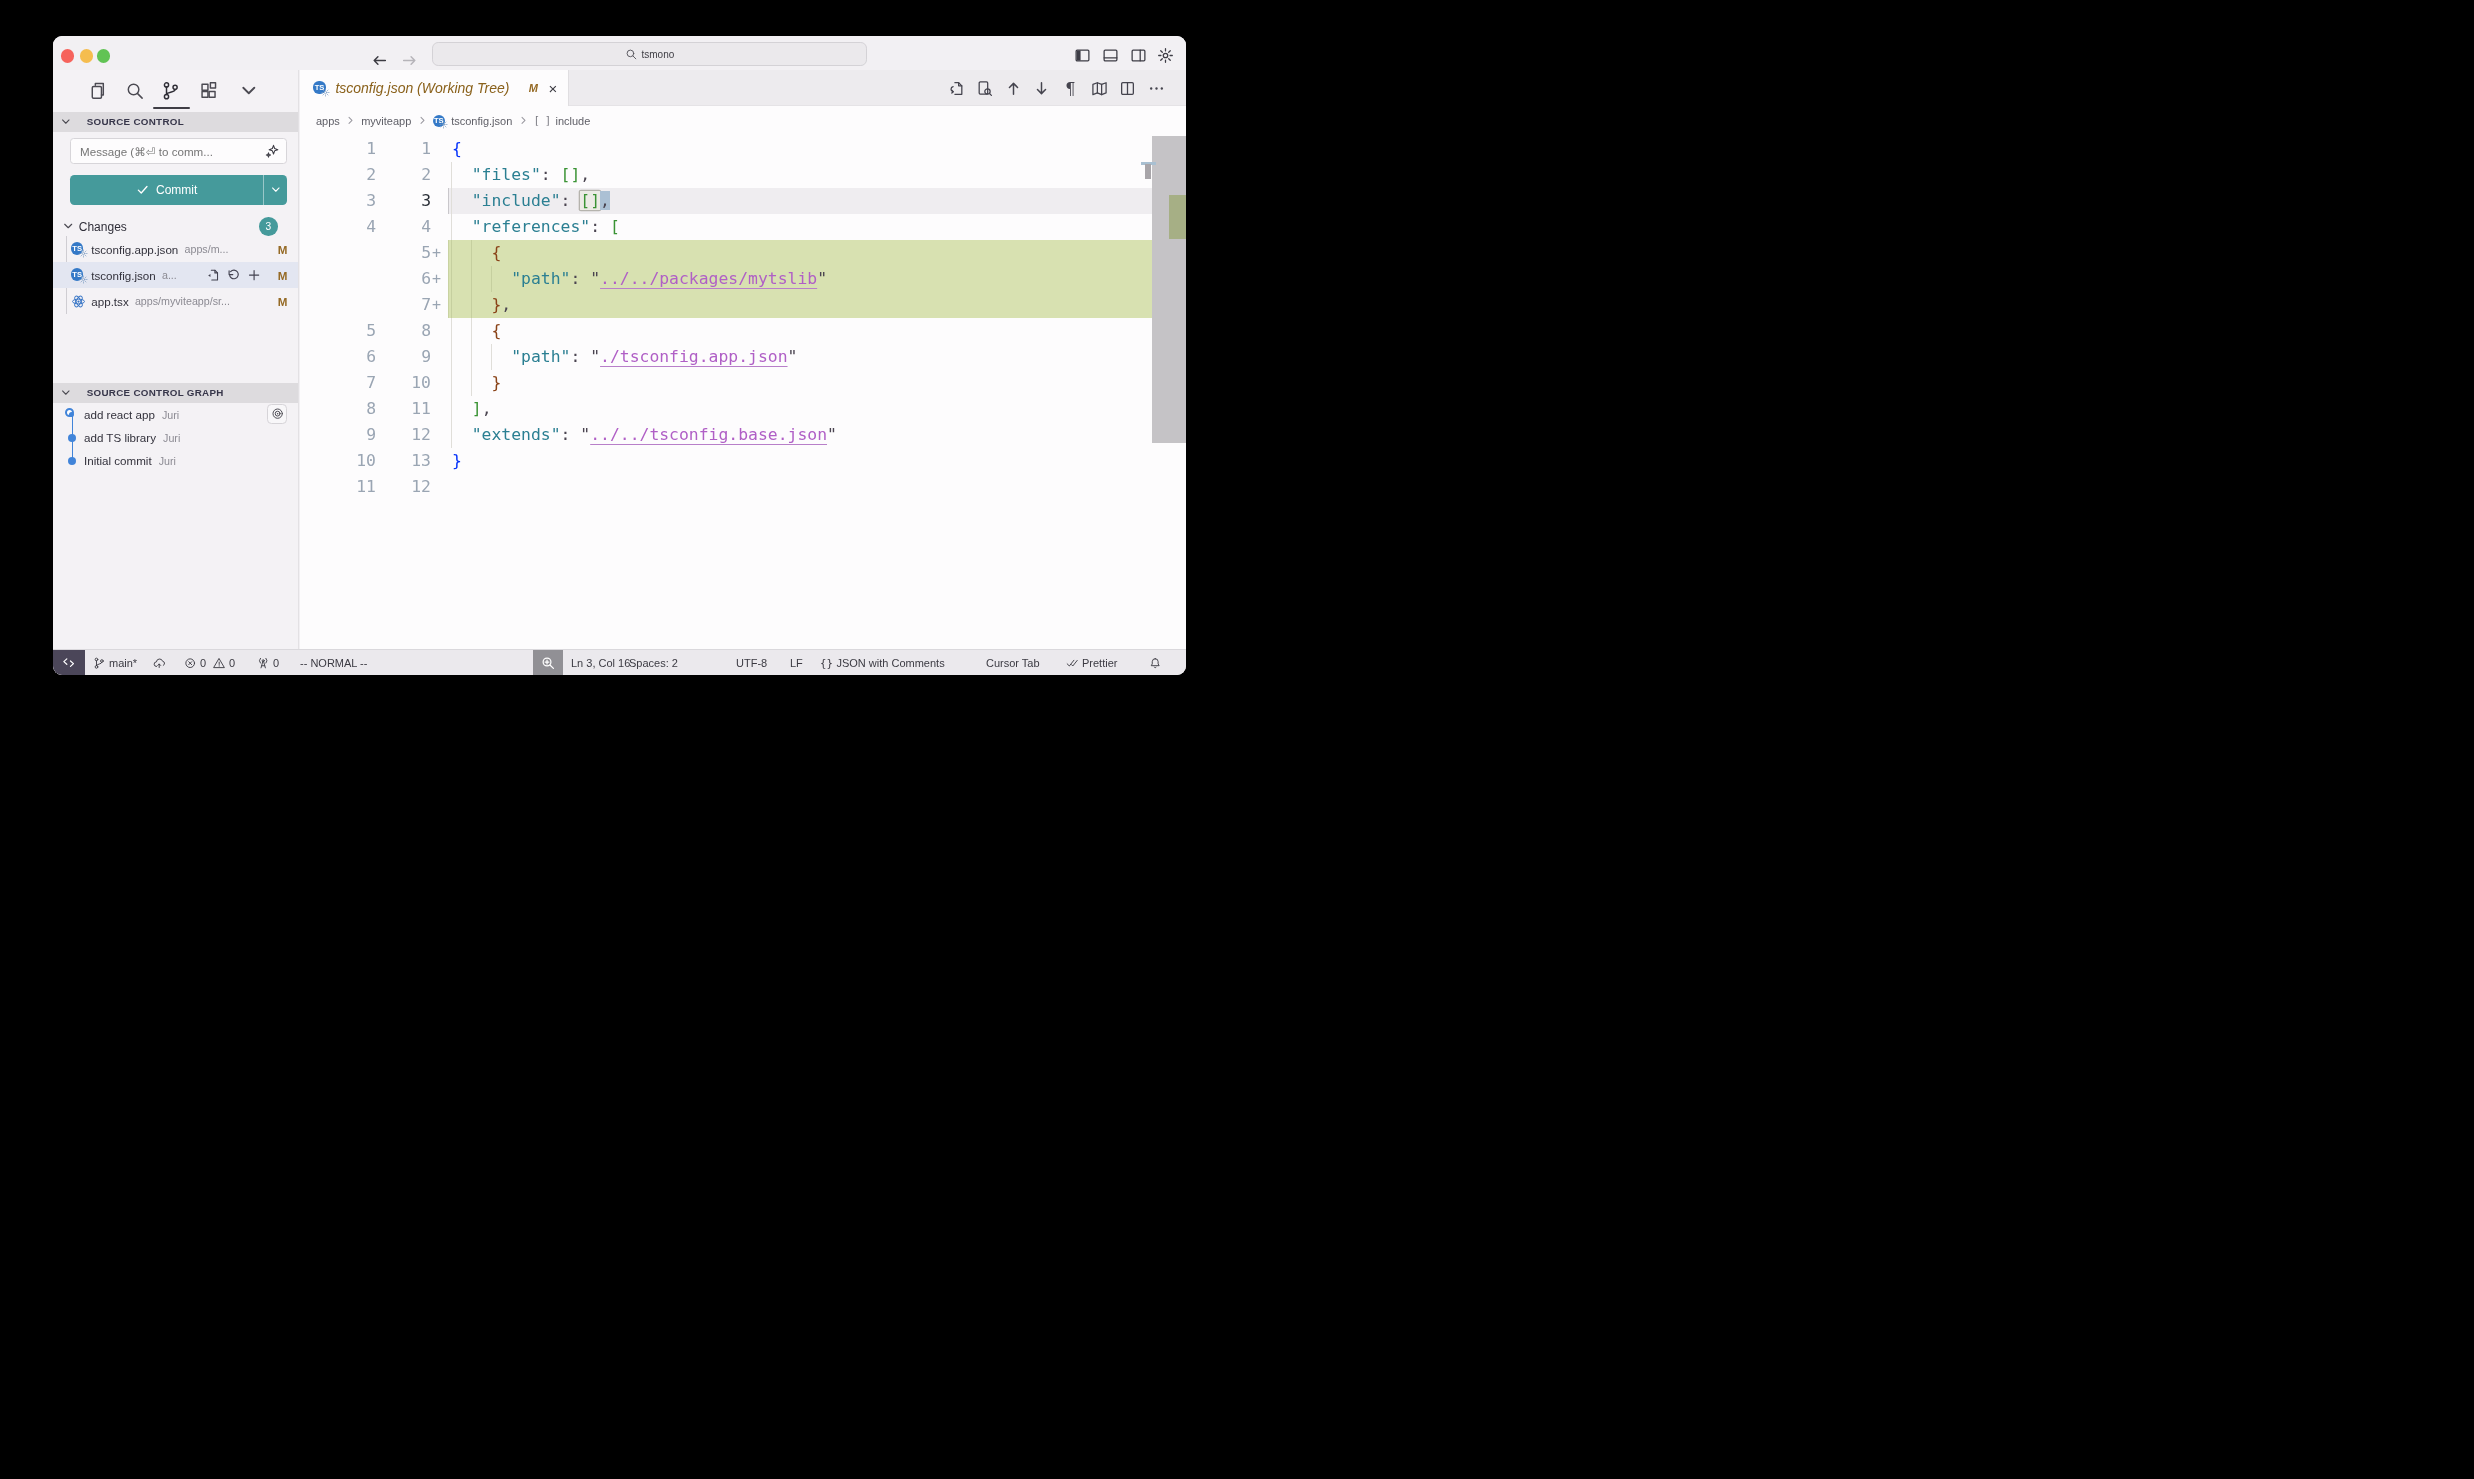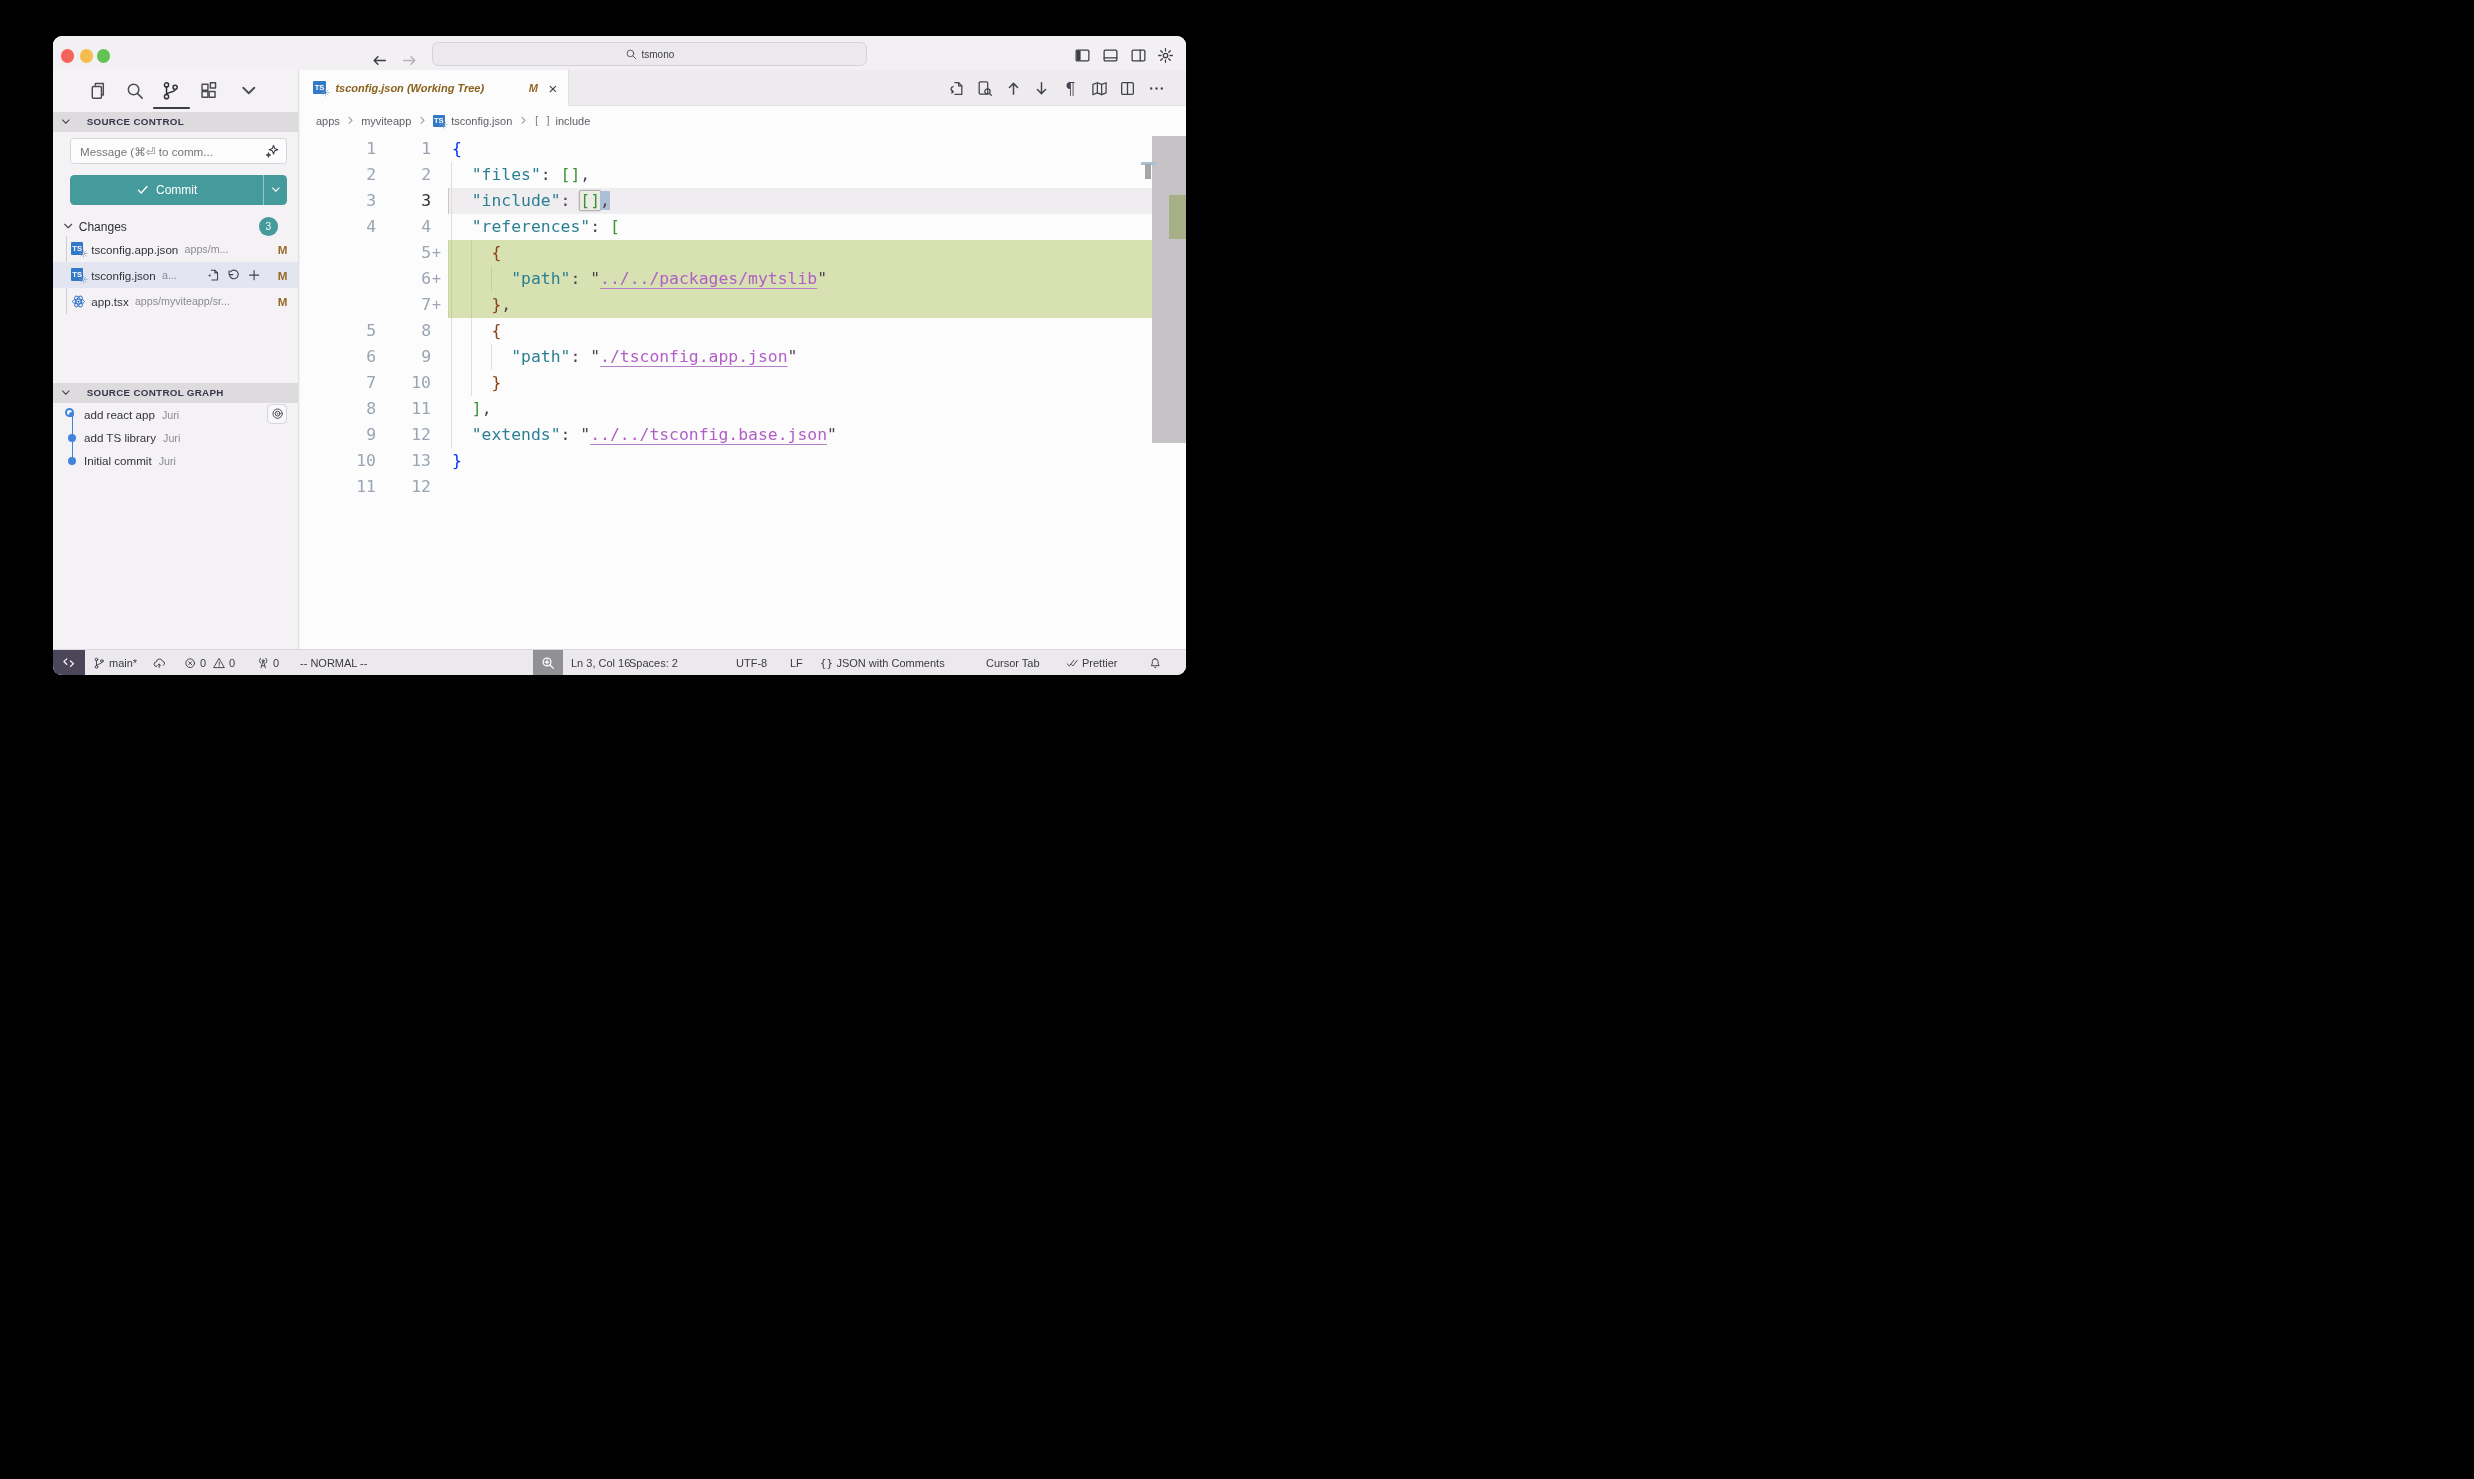--- a/index.html
+++ b/index.html
@@ -67,25 +67,25 @@
   .gdot.head{left:12.4px;top:5.3px;width:9px;height:9px;background:#fff;border:2.2px solid #4184d9;}
   .gdot.head::after{content:"";position:absolute;left:1.8px;top:1.8px;width:5.3px;height:5.3px;border-radius:50%;background:#4184d9;}
   .targetbtn{position:absolute;left:214px;top:0.9px;width:20.4px;height:20.4px;border:0.9px solid #d6d4d8;
     border-radius:4.4px;background:#f8f7f9;display:flex;align-items:center;justify-content:center;color:#4b4a52;}
   .targetbtn .ic{width:13.3px;height:13.3px;}
   
   .editor{position:absolute;left:247px;top:34px;right:0;bottom:26px;background:#fdfcfd;}
   .tabbar{position:absolute;left:0;top:0;width:100%;height:36px;background:#edebee;border-bottom:0.9px solid #e5e3e6;}
   .tab{position:absolute;left:0;top:0;width:269px;height:36px;background:#fdfcfd;border-right:0.9px solid #e0dee1;
     display:flex;align-items:center;padding:0 10.7px 0 13.3px;gap:7.1px;}
-  .tablabel{font-size:11px;font-style:italic;color:#8a611b;white-space:nowrap;flex:1;font-weight:bold;}
+  .tablabel{font-size:14px;font-style:italic;color:#8a611b;white-space:nowrap;flex:1;}
   .tab .mbadge2{font-size:11px;font-weight:bold;font-style:italic;color:#956a25;}
   .tab .close{font-size:15px;color:#3c3b42;line-height:1;margin-left:3.6px;}
   .tsbadge{position:relative;width:15px;height:15px;flex:none;}
-  .tsbadge .sq{position:absolute;left:0;top:0.9px;width:12.4px;height:12.4px;background:#3479c7;border-radius:1px;
+  .tsbadge .sq{position:absolute;left:0;top:0.9px;width:12.4px;height:12.4px;background:#3479c7;border-radius:6px;
     color:#fff;font-size:7.6px;font-weight:bold;display:flex;align-items:center;justify-content:center;}
   .tsbadge .gear{position:absolute;right:-1.8px;bottom:-1.8px;width:9px;height:9px;color:#7d9dc2;
     background:transparent;}
   .reacticon{width:15px;height:15px;color:#3674c5;}
   .toolbar{position:absolute;right:0;top:0;height:36px;display:flex;align-items:center;gap:11.6px;
     padding-right:21.3px;color:#45444e;}
   .toolbar .ic{width:17px;height:17px;}
   .breadcrumb{position:absolute;left:0;top:36px;width:100%;height:29px;background:#fdfcfd;display:flex;
     align-items:center;padding-left:16px;gap:5.3px;font-size:11px;color:#5e5e66;}
   .breadcrumb .sep{width:10.7px;height:10.7px;color:#9a99a0;}

